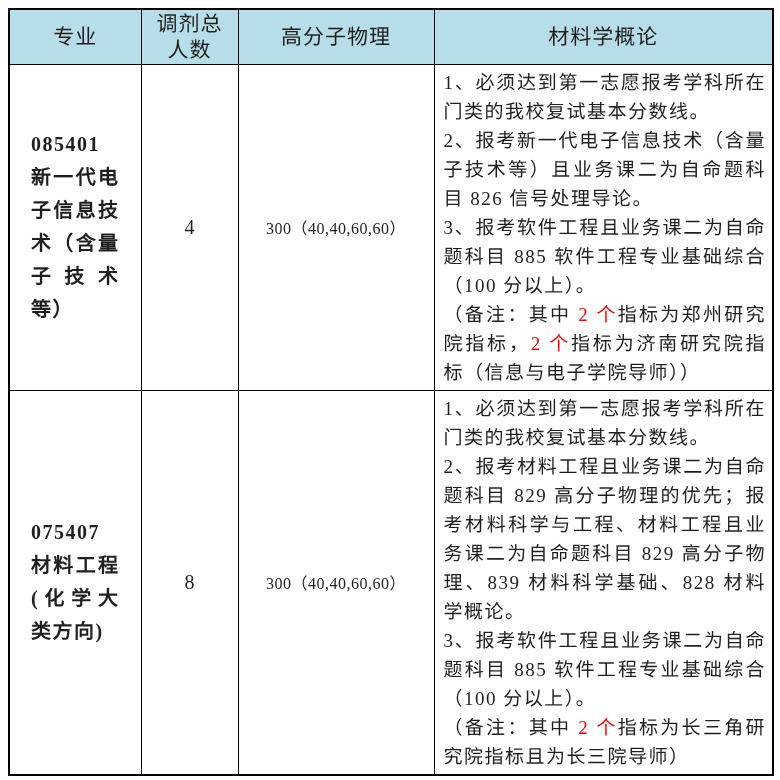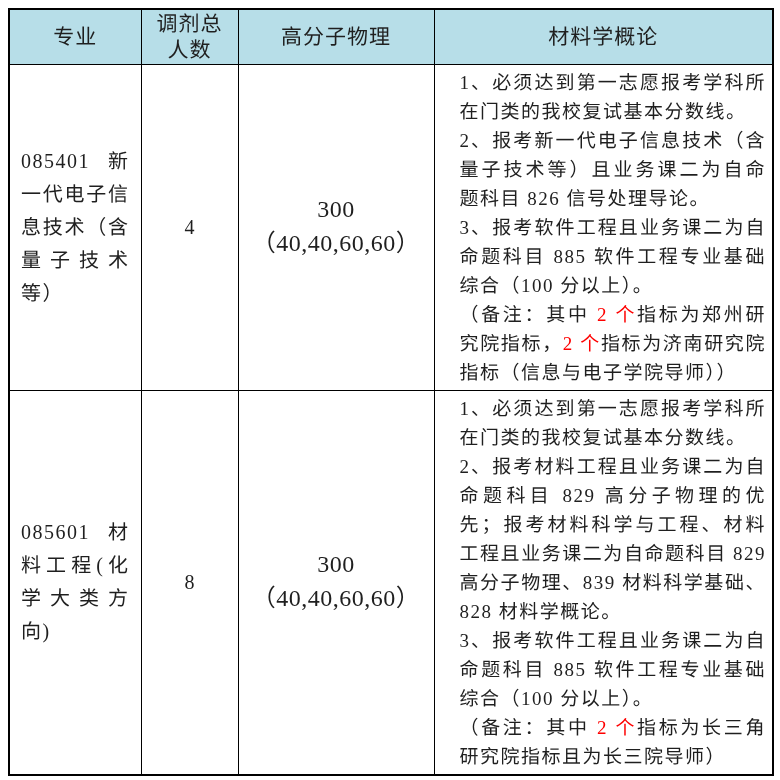--- a/index.html
+++ b/index.html
@@ -44,38 +44,39 @@
     text-align: center;
     line-height: 26px;
     padding: 0 8px;
     letter-spacing: 1px;
   }
   tbody tr:nth-child(1) td { height: 324px; }
   tbody tr:nth-child(2) td { height: 382px; }
   td.major {
     font-size: 20px;
     line-height: 33px;
-    padding: 0 11px;
+    padding: 0 21px;
     text-align: justify;
     text-justify: inter-character;
     letter-spacing: 1.5px;
+    font-weight: bold;
   }
   td.quota {
     font-size: 20px;
     text-align: center;
   }
   td.score {
-    font-size: 24px;
+    font-size: 16px;
     text-align: center;
     letter-spacing: 0.5px;
   }
   td.req {
     font-size: 19px;
     line-height: 29px;
-    padding: 3px 6px 3px 25px;
+    padding: 3px 6px 3px 9px;
     text-align: justify;
     text-justify: inter-character;
     letter-spacing: 1.5px;
   }
   td.req p { margin: 0; }
   .red { color: var(--red); }
 </style>
 </head>
 <body>
 
@@ -101,21 +102,21 @@
           <td class="quota">4</td>
           <td class="score">300（40,40,60,60）</td>
           <td class="req">
             <p><span>1、必须达到第一志愿报考学科所在门类的我校复试基本分数线。</span></p>
             <p><span>2、报考新一代电子信息技术（含量子技术等）且业务课二为自命题科目 826 信号处理导论。</span></p>
             <p><span>3、报考软件工程且业务课二为自命题科目 885 软件工程专业基础综合（100 分以上）。</span></p>
             <p><span>（备注：其中 </span><span class="red">2 个</span><span>指标为郑州研究院指标，</span><span class="red">2 个</span><span>指标为济南研究院指标（信息与电子学院导师））</span></p>
           </td>
         </tr>
         <tr>
-          <td class="major">085601 材料工程(化学大类方向)</td>
+          <td class="major">075407 材料工程(化学大类方向)</td>
           <td class="quota">8</td>
           <td class="score">300（40,40,60,60）</td>
           <td class="req">
             <p><span>1、必须达到第一志愿报考学科所在门类的我校复试基本分数线。</span></p>
             <p><span>2、报考材料工程且业务课二为自命题科目 829 高分子物理的优先；报考材料科学与工程、材料工程且业务课二为自命题科目 829 高分子物理、839 材料科学基础、828 材料学概论。</span></p>
             <p><span>3、报考软件工程且业务课二为自命题科目 885 软件工程专业基础综合（100 分以上）。</span></p>
             <p><span>（备注：其中 </span><span class="red">2 个</span><span>指标为长三角研究院指标且为长三院导师）</span></p>
           </td>
         </tr>
       </tbody>

